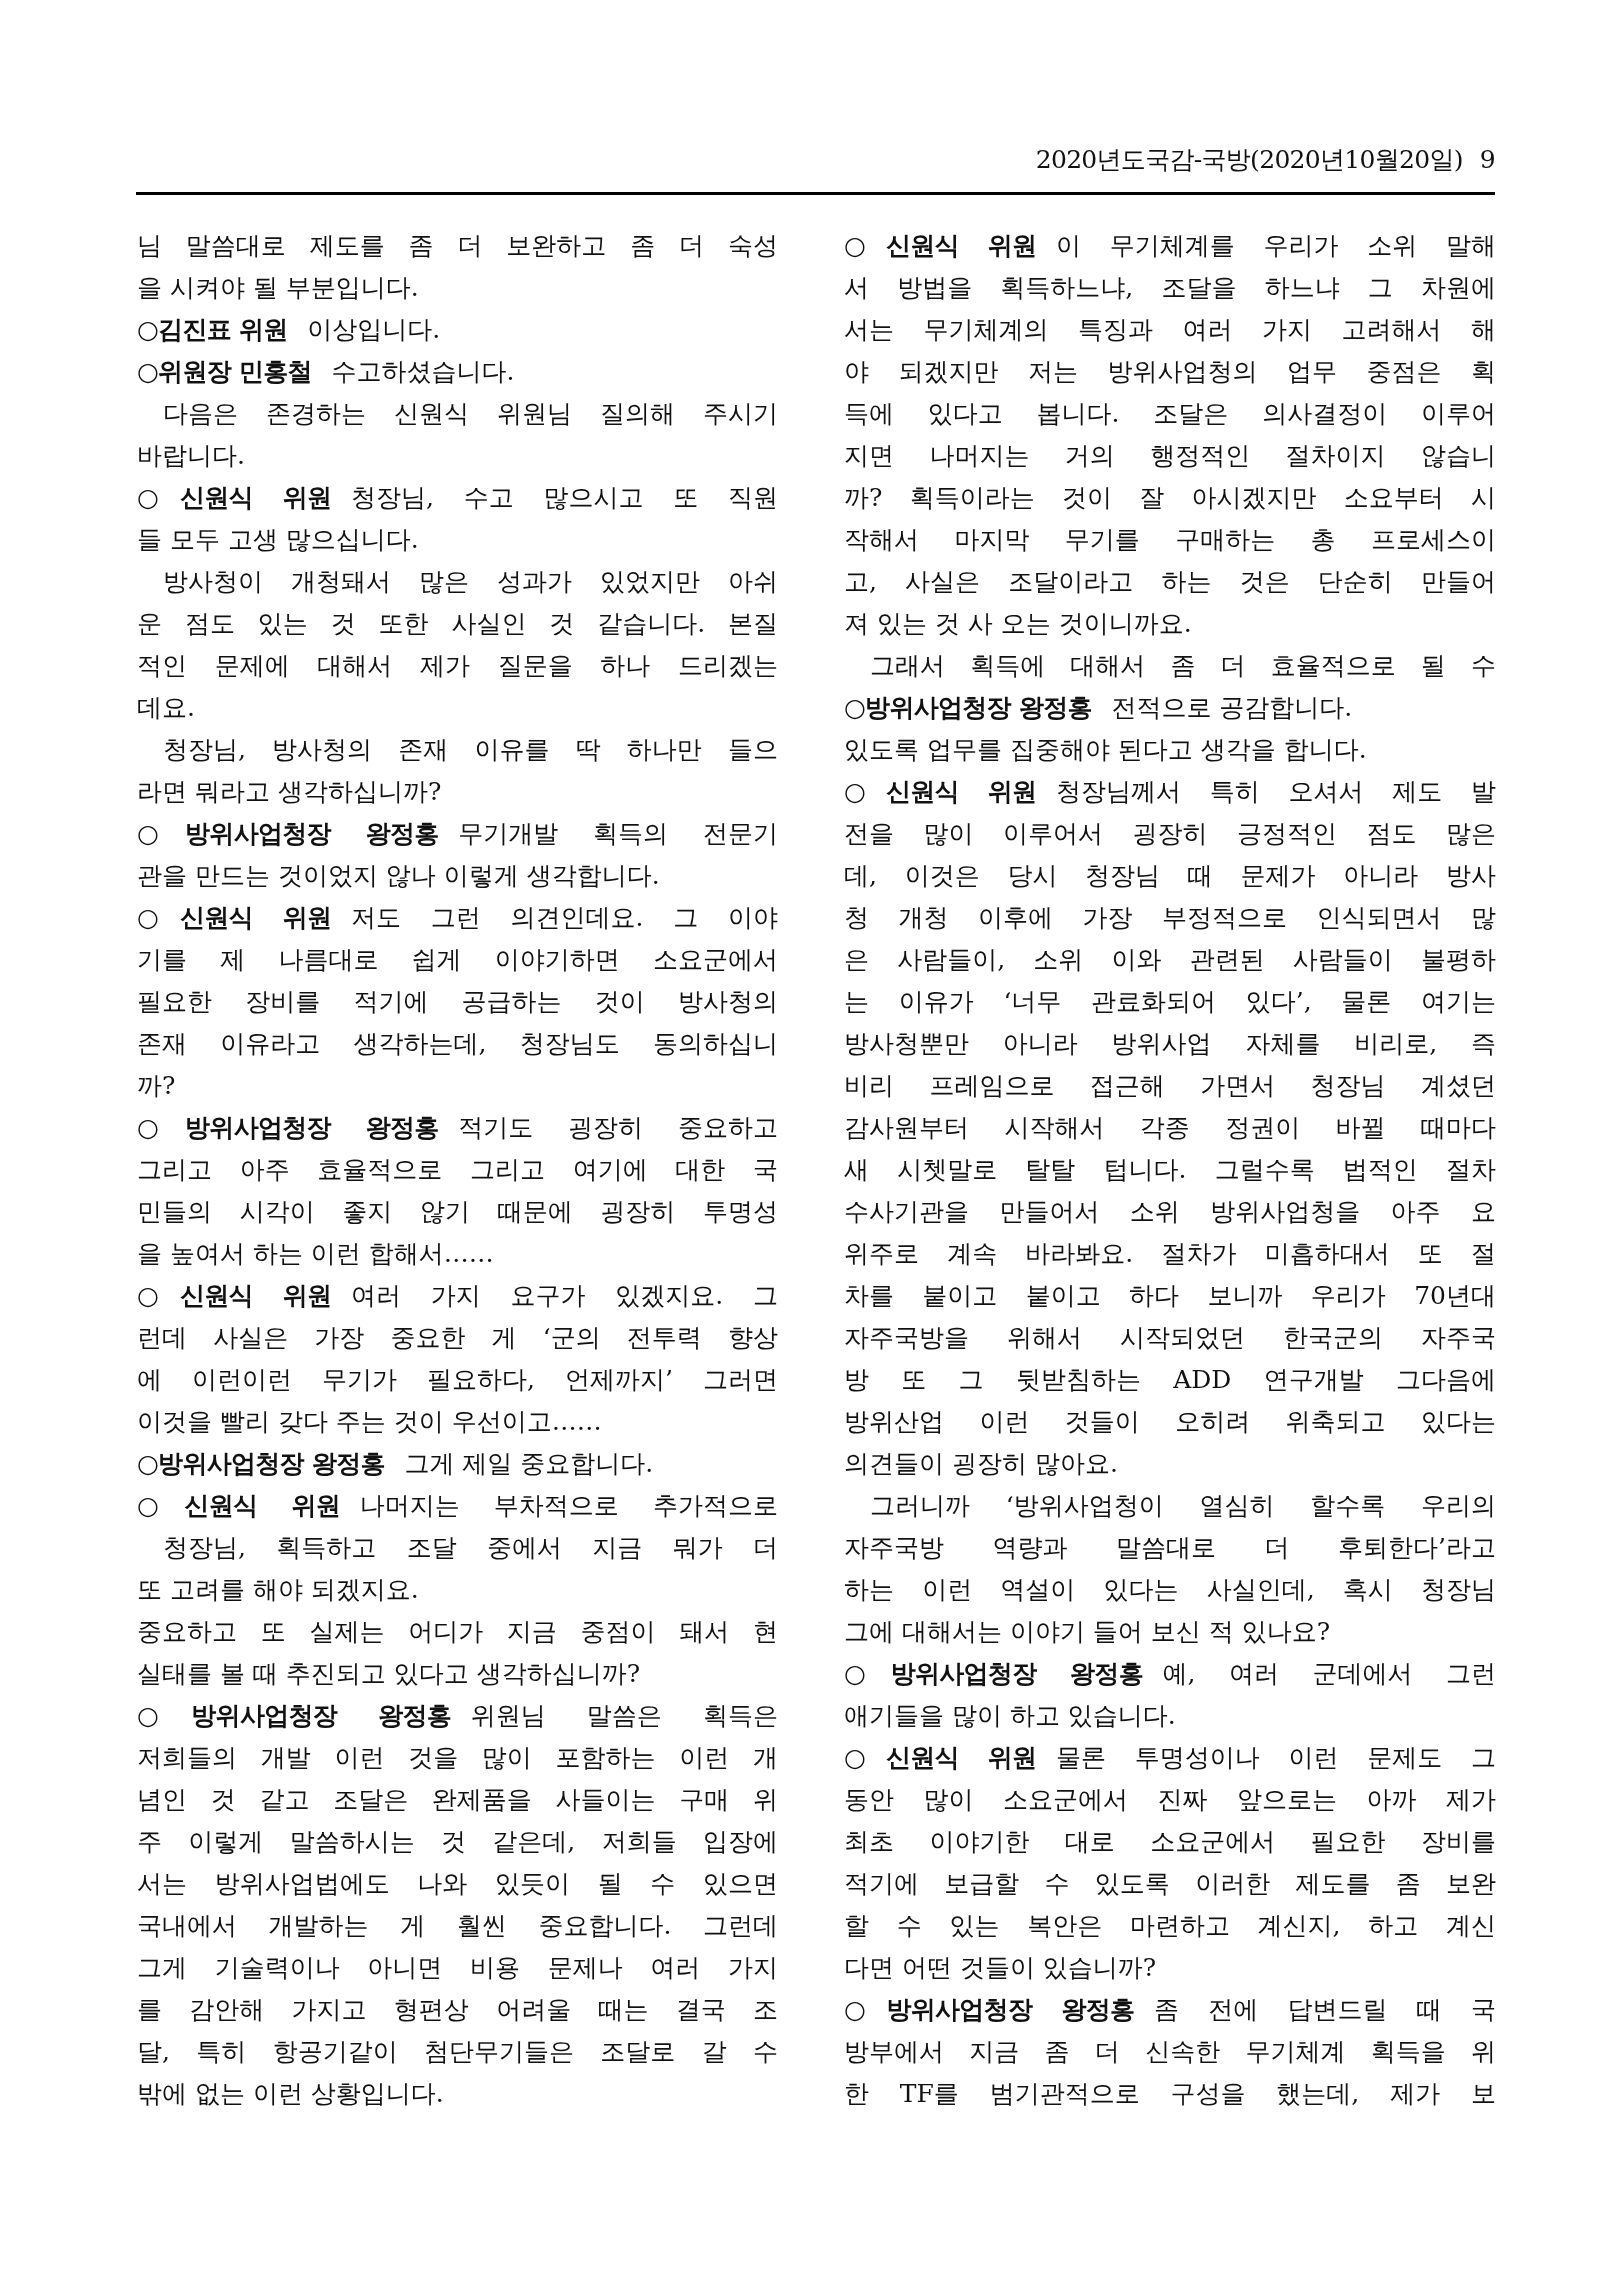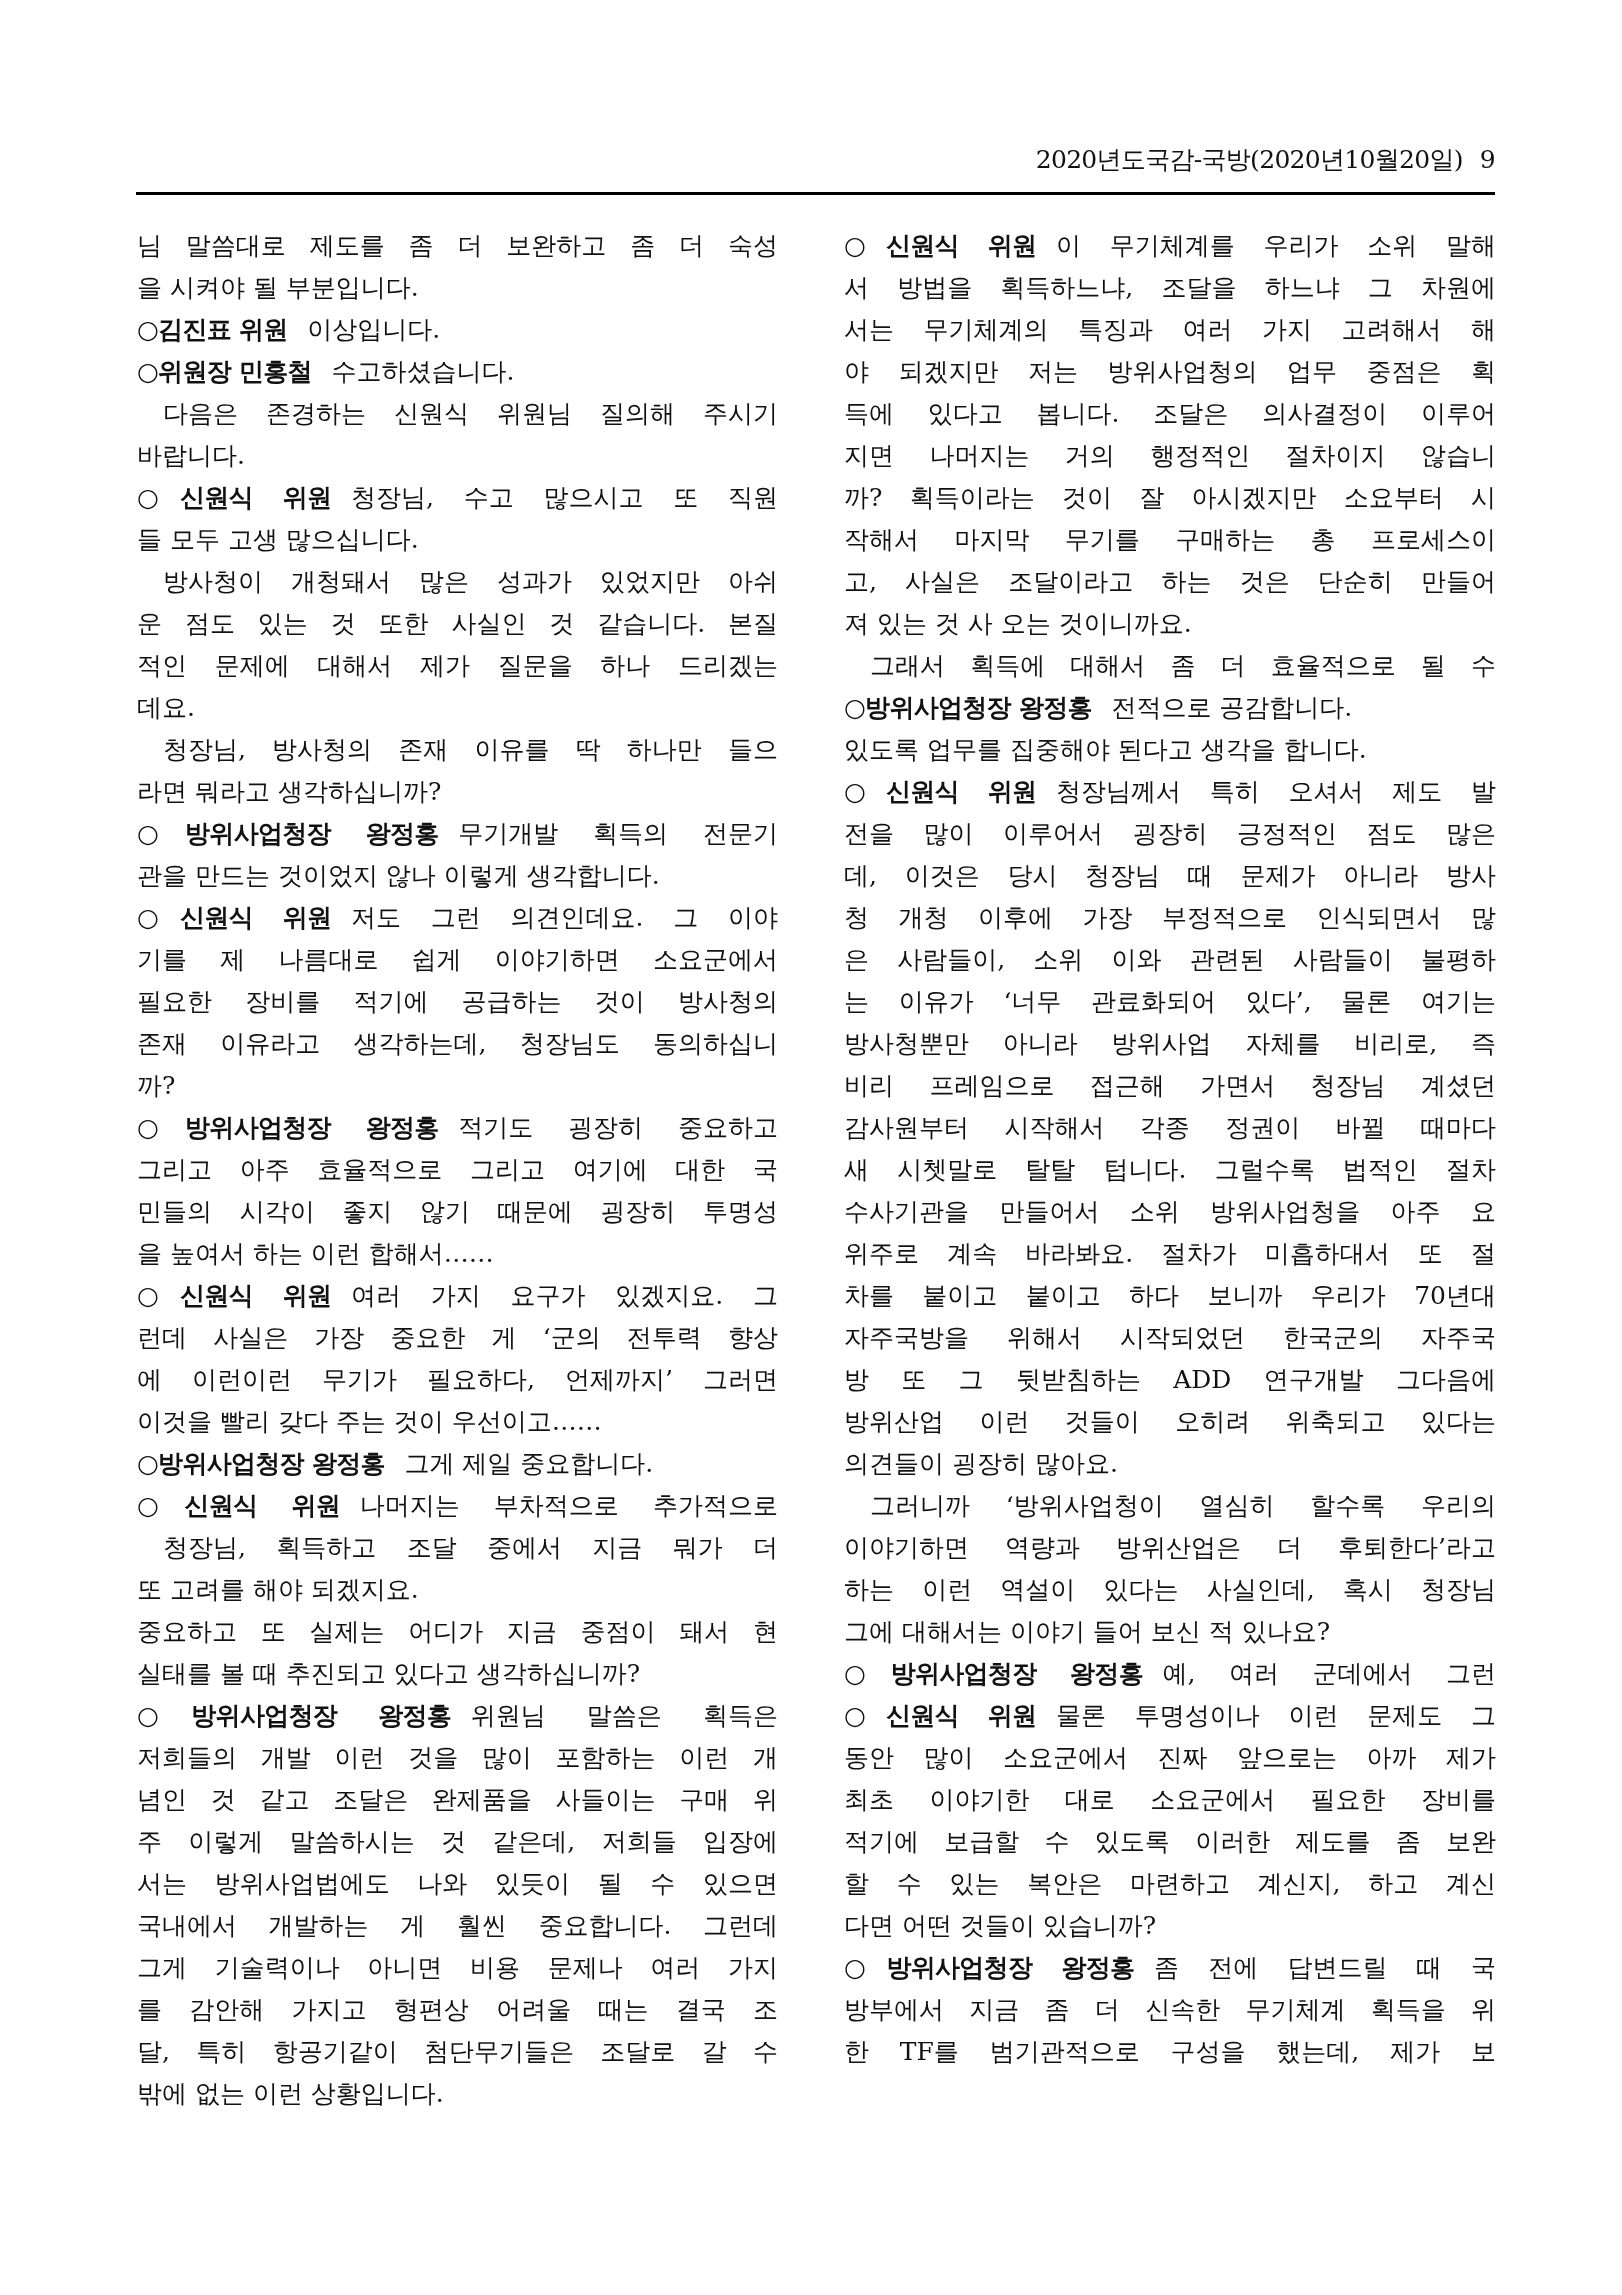--- a/index.html
+++ b/index.html
@@ -108,24 +108,25 @@
     <span class="line"><span>감사원부터 시작해서 각종 정권이 바뀔 때마다</span></span>
     <span class="line"><span>새 시쳇말로 탈탈 텁니다. 그럴수록 법적인 절차</span></span>
     <span class="line"><span>수사기관을 만들어서 소위 방위사업청을 아주 요</span></span>
     <span class="line"><span>위주로 계속 바라봐요. 절차가 미흡하대서 또 절</span></span>
     <span class="line"><span>차를 붙이고 붙이고 하다 보니까 우리가 70년대</span></span>
     <span class="line"><span>자주국방을 위해서 시작되었던 한국군의 자주국</span></span>
     <span class="line"><span>방 또 그 뒷받침하는 ADD 연구개발 그다음에</span></span>
     <span class="line"><span>방위산업 이런 것들이 오히려 위축되고 있다는</span></span>
     <span class="line last"><span>의견들이 굉장히 많아요.</span></span>
     <span class="line indent"><span>그러니까 ‘방위사업청이 열심히 할수록 우리의</span></span>
-    <span class="line"><span>이야기하면 역량과 방위산업은 더 후퇴한다’라고</span></span>
+    <span class="line"><span>자주국방 역량과 말씀대로 더 후퇴한다’라고</span></span>
     <span class="line"><span>하는 이런 역설이 있다는 사실인데, 혹시 청장님</span></span>
     <span class="line last"><span>그에 대해서는 이야기 들어 보신 적 있나요?</span></span>
     <span class="line"><span class="speaker">○방위사업청장 왕정홍</span><span>예, 여러 군데에서 그런</span></span>
+    <span class="line last"><span>애기들을 많이 하고 있습니다.</span></span>
     <span class="line"><span class="speaker">○신원식 위원</span><span>물론 투명성이나 이런 문제도 그</span></span>
     <span class="line"><span>동안 많이 소요군에서 진짜 앞으로는 아까 제가</span></span>
     <span class="line"><span>최초 이야기한 대로 소요군에서 필요한 장비를</span></span>
     <span class="line"><span>적기에 보급할 수 있도록 이러한 제도를 좀 보완</span></span>
     <span class="line"><span>할 수 있는 복안은 마련하고 계신지, 하고 계신</span></span>
     <span class="line last"><span>다면 어떤 것들이 있습니까?</span></span>
     <span class="line"><span class="speaker">○방위사업청장 왕정홍</span><span>좀 전에 답변드릴 때 국</span></span>
     <span class="line"><span>방부에서 지금 좀 더 신속한 무기체계 획득을 위</span></span>
     <span class="line"><span>한 TF를 범기관적으로 구성을 했는데, 제가 보</span></span>
   </div>

